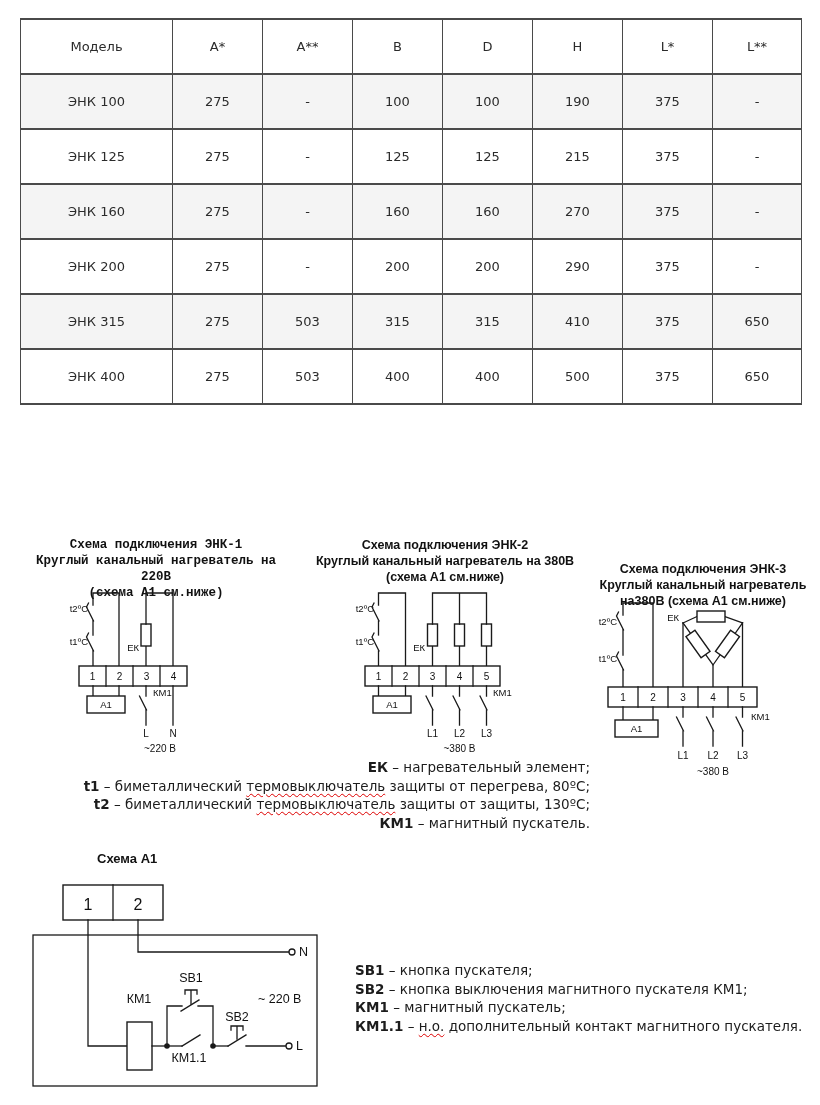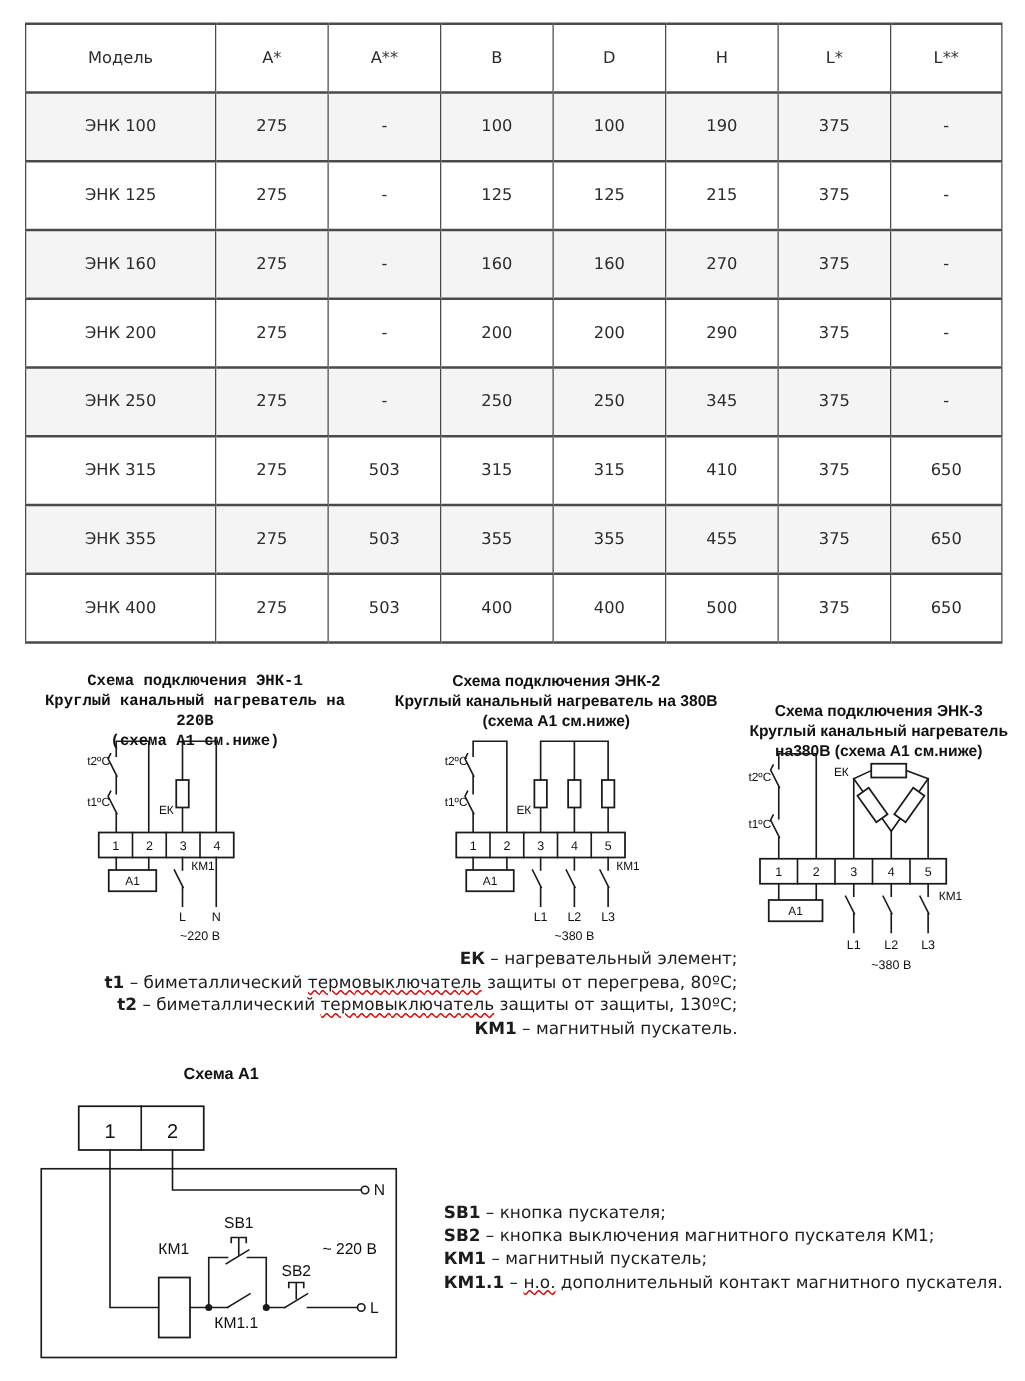--- a/index.html
+++ b/index.html
@@ -28,21 +28,21 @@
   .term-num{font-size:10px;text-anchor:middle;}
   .dot{fill:#1a1a1a;stroke:none;}
   .node{fill:#fff;stroke:#1a1a1a;stroke-width:1.3;}
 
   
   .legend{position:absolute;font-size:13.5px;line-height:18.5px;color:#1c1c1c;}
   .legend-line b{font-weight:bold;}
   .wavy{text-decoration:underline;text-decoration-style:wavy;text-decoration-color:#d00;
         text-decoration-thickness:1px;text-underline-offset:2px;}
 
-  #schemeA1-title{position:absolute;left:97px;top:851px;width:160px;text-align:center;
+  #schemeA1-title{position:absolute;left:97px;top:851px;width:160px;
       font-family:"Liberation Sans",sans-serif;font-weight:bold;font-size:13px;color:#111;}
   .a1lbl{font-size:12.5px;}
 </style>
 </head>
 <body>
 
 <div id="page">
 
   <table id="spec-table">
     <colgroup>
@@ -102,46 +102,26 @@
           <td>ЭНК 200</td>
           <td>275</td>
           <td>-</td>
           <td>200</td>
           <td>200</td>
           <td>290</td>
           <td>375</td>
           <td>-</td>
         </tr>
         <tr>
-          <td>ЭНК 250</td>
-          <td>275</td>
-          <td>-</td>
-          <td>250</td>
-          <td>250</td>
-          <td>345</td>
-          <td>375</td>
-          <td>-</td>
-        </tr>
-        <tr>
           <td>ЭНК 315</td>
           <td>275</td>
           <td>503</td>
           <td>315</td>
           <td>315</td>
           <td>410</td>
-          <td>375</td>
-          <td>650</td>
-        </tr>
-        <tr>
-          <td>ЭНК 355</td>
-          <td>275</td>
-          <td>503</td>
-          <td>355</td>
-          <td>355</td>
-          <td>455</td>
           <td>375</td>
           <td>650</td>
         </tr>
         <tr>
           <td>ЭНК 400</td>
           <td>275</td>
           <td>503</td>
           <td>400</td>
           <td>400</td>
           <td>500</td>

